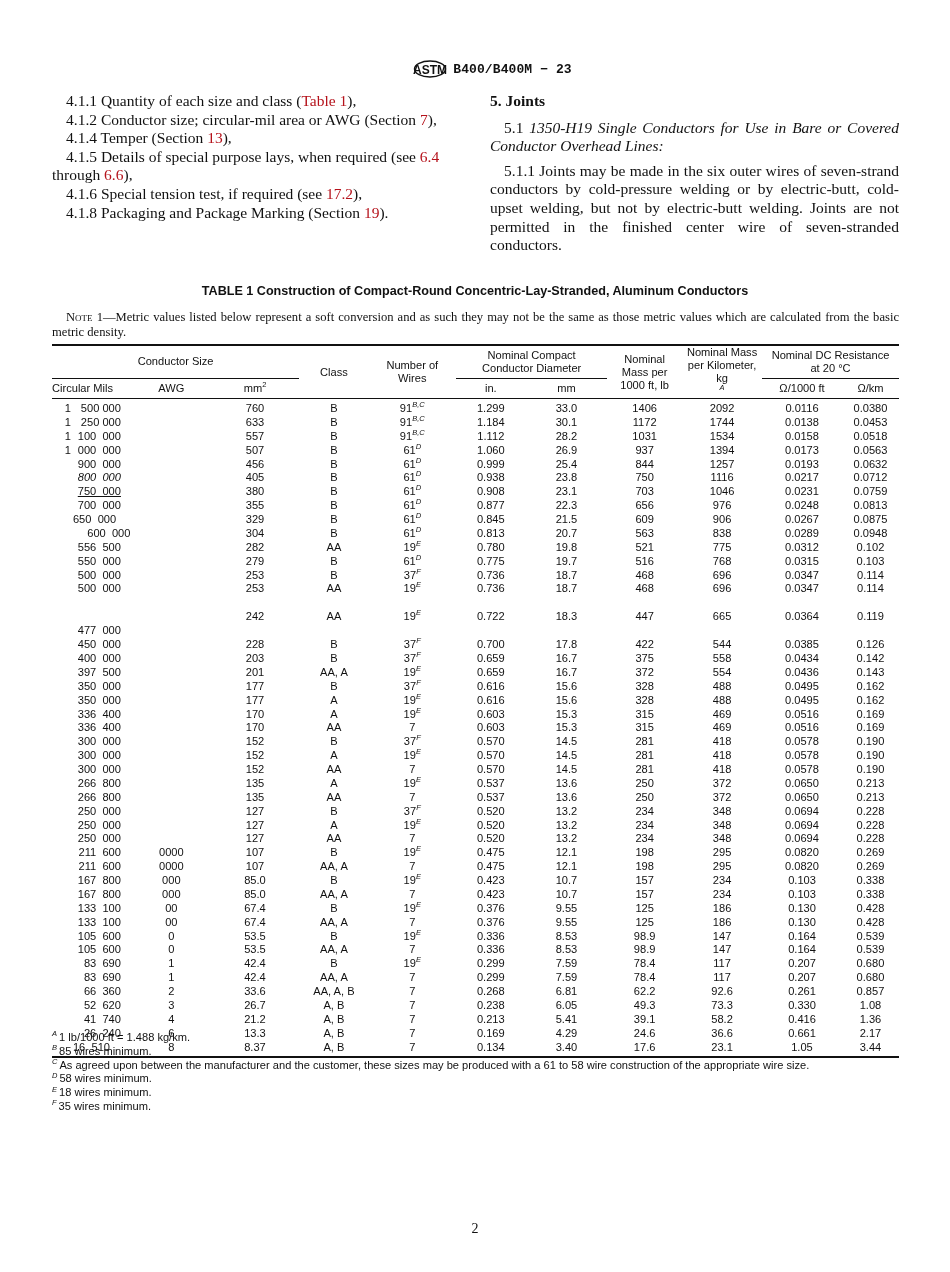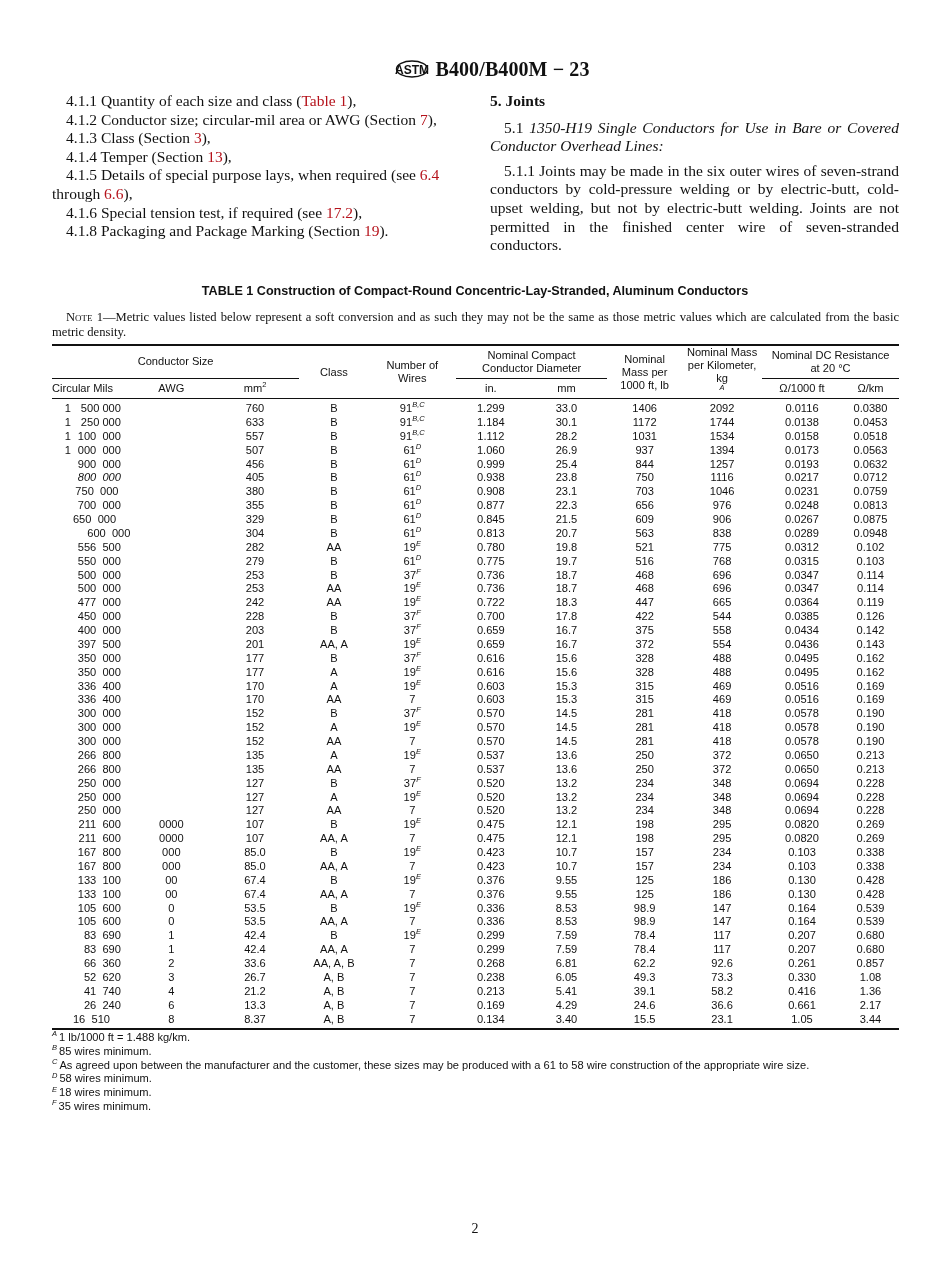--- a/index.html
+++ b/index.html
@@ -1,21 +1,21 @@
 <!DOCTYPE html>
 <html><head>
 <meta charset="utf-8">
 <style>
   html, body { margin: 0; padding: 0; background: #ffffff; }
   body { width: 950px; height: 1272px; position: relative; overflow: hidden; color: #111; }
 
   .header { position: absolute; top: 56px; left: 0; width: 950px; text-align: center; }
   .header-inner { display: inline-flex; align-items: center; gap: 6px; margin-left: 35px; }
   .logo { width: 34px; height: 26px; display: inline-block; }
-  .doc-id { font-family: Liberation Serif, serif; font-weight: bold; font-size: 20px; letter-spacing: 0.1px; }
+  .doc-id { font-family: Liberation Mono, monospace; font-weight: bold; font-size: 13px; letter-spacing: 0.1px; }
 
   .col-left { position: absolute; left: 52px; top: 92px; width: 410px; font-family: "Liberation Serif", serif; font-size: 15.5px; line-height: 18.6px; }
   .col-right { position: absolute; left: 490px; top: 92px; width: 409px; font-family: "Liberation Serif", serif; font-size: 15.5px; line-height: 18.6px; }
   .item { text-indent: 14px; }
   .ref { color: #b5121b; }
   .sec-title { font-weight: bold; margin: 0 0 8px 0; }
   .para { text-indent: 14px; text-align: justify; margin-bottom: 6px; }
   .italic { font-style: italic; }
 
   .table-title { position: absolute; top: 284px; left: 0; width: 950px; text-align: center; font-family: "Liberation Sans", sans-serif; font-weight: bold; font-size: 12.6px; }
@@ -49,21 +49,20 @@
         <text x="17" y="18" text-anchor="middle" font-family="Liberation Sans, sans-serif" font-weight="bold" font-size="12" fill="#111">ASTM</text>
       </svg>
     </span>
     <span class="doc-id">B400/B400M − 23</span>
   </div>
 </div>
 
 <div class="col-left">
   <div class="item"><span>4.1.1</span> <span>Quantity of each size and class (</span><span class="ref">Table 1</span><span>),</span></div>
   <div class="item"><span>4.1.2</span> <span>Conductor size; circular-mil area or AWG (Section </span><span class="ref">7</span><span>),</span></div>
-  <div class="item"><span>4.1.3</span> <span>Class (Section </span><span class="ref">3</span><span>),</span></div>
   <div class="item"><span>4.1.4</span> <span>Temper (Section </span><span class="ref">13</span><span>),</span></div>
   <div class="item"><span>4.1.5</span> <span>Details of special purpose lays, when required (see </span><span class="ref">6.4</span><span> through </span><span class="ref">6.6</span><span>),</span></div>
   <div class="item"><span>4.1.6</span> <span>Special tension test, if required (see </span><span class="ref">17.2</span><span>),</span></div>
   <div class="item"><span>4.1.8</span> <span>Packaging and Package Marking (Section </span><span class="ref">19</span><span>).</span></div>
 </div>
 
 <div class="col-right">
   <div class="sec-title">5.  Joints</div>
   <div class="para"><span>5.1</span> <span class="italic">1350-H19 Single Conductors for Use in Bare or Covered Conductor Overhead Lines:</span></div>
   <div class="para"><span>5.1.1</span> <span>Joints may be made in the six outer wires of seven-strand conductors by cold-pressure welding or by electric-butt, cold-upset welding, but not by electric-butt welding. Joints are not permitted in the finished center wire of seven-stranded conductors.</span></div>
@@ -179,21 +178,21 @@
         <td>B</td>
         <td><span>61</span><sup>D</sup></td>
         <td>0.938</td>
         <td>23.8</td>
         <td>750</td>
         <td>1116</td>
         <td>0.0217</td>
         <td>0.0712</td>
       </tr>
       <tr>
-        <td class="cmils"><span style="display: inline-block; width: 10px;"></span><span style="display: inline-block; width: 48px; text-align: center; white-space: pre;">750  000</span></td>
+        <td class="cmils"><span style="display: inline-block; width: 10px;"></span><span style="display: inline-block; width: 48px; text-align: right; white-space: pre; text-decoration: underline;">750  000</span></td>
         <td class="awg"></td>
         <td class="mm2">380</td>
         <td>B</td>
         <td><span>61</span><sup>D</sup></td>
         <td>0.908</td>
         <td>23.1</td>
         <td>703</td>
         <td>1046</td>
         <td>0.0231</td>
         <td>0.0759</td>
@@ -283,21 +282,21 @@
         <td>AA</td>
         <td><span>19</span><sup>E</sup></td>
         <td>0.736</td>
         <td>18.7</td>
         <td>468</td>
         <td>696</td>
         <td>0.0347</td>
         <td>0.114</td>
       </tr>
       <tr>
-        <td class="cmils"><span style="display: inline-block; width: 10px;"></span><span style="display: inline-block; width: 48px; text-align: right; white-space: pre;">477  000</span></td>
+        <td class="cmils"><span style="display: inline-block; width: 10px;"></span><span style="display: inline-block; width: 48px; text-align: right; white-space: pre; margin-top: 28px;">477  000</span></td>
         <td class="awg"></td>
         <td class="mm2">242</td>
         <td>AA</td>
         <td><span>19</span><sup>E</sup></td>
         <td>0.722</td>
         <td>18.3</td>
         <td>447</td>
         <td>665</td>
         <td>0.0364</td>
         <td>0.119</td>
@@ -680,21 +679,21 @@
         <td>2.17</td>
       </tr>
       <tr>
         <td class="cmils"><span style="display: inline-block; width: 10px;"></span><span style="display: inline-block; width: 48px; text-align: left; white-space: pre;">16  510</span></td>
         <td class="awg">8</td>
         <td class="mm2">8.37</td>
         <td>A, B</td>
         <td><span>7</span></td>
         <td>0.134</td>
         <td>3.40</td>
-        <td>15.5</td>
+        <td>17.6</td>
         <td>23.1</td>
         <td>1.05</td>
         <td>3.44</td>
       </tr>
     </tbody>
 </table>
 
 <div class="fn" id="footnotes">
     <div><sup>A</sup><span>1 lb/1000 ft = 1.488 kg/km.</span></div>
     <div><sup>B</sup><span>85 wires minimum.</span></div>

